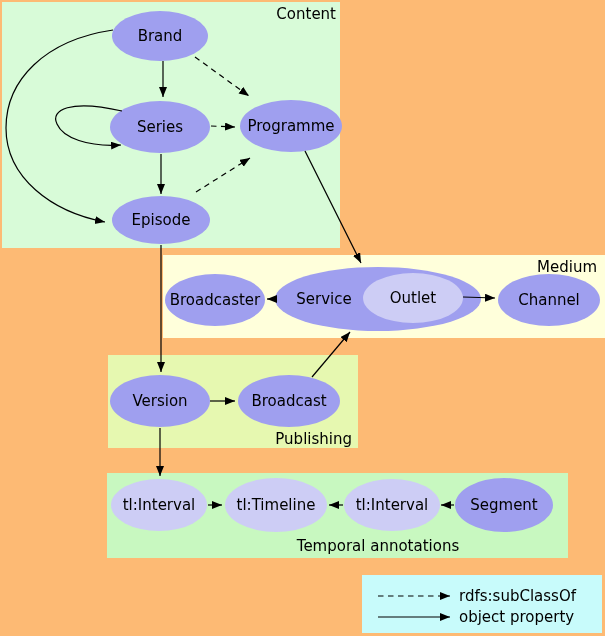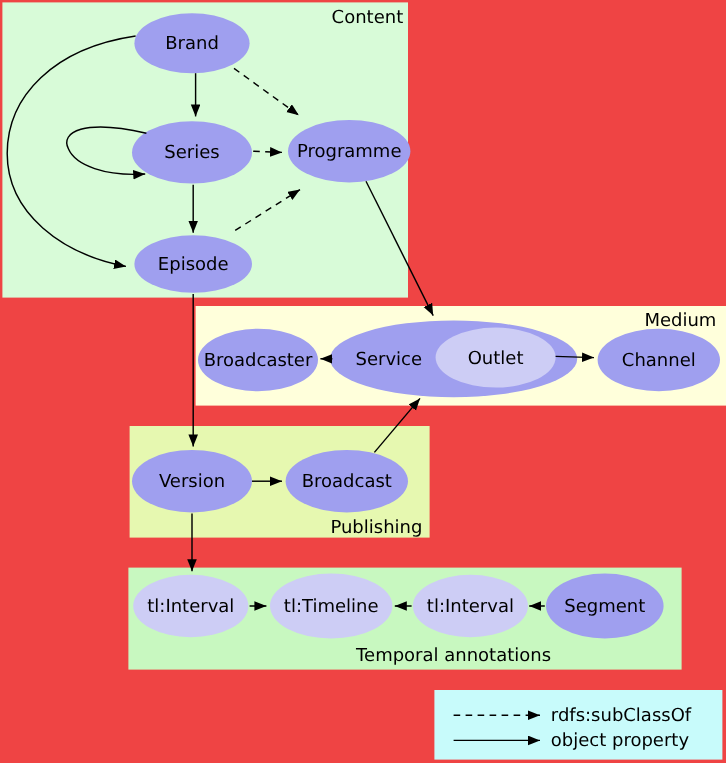--- a/index.html
+++ b/index.html
@@ -1,16 +1,16 @@
 <!DOCTYPE html>
 <html><head>
 <meta charset="utf-8">
 <style>
   html,body{margin:0;padding:0;background:#ffffff;}
-  .stage{position:relative;width:605px;height:636px;background:#ef4444;overflow:hidden;}
+  .stage{position:relative;width:605px;height:636px;background:#fdba74;overflow:hidden;}
   svg{display:block;}
   text{font-family:"DejaVu Sans", sans-serif;fill:#000000;}
   .node-label{font-size:15px;text-anchor:middle;}
   .region-label{font-size:15px;}
   .legend-label{font-size:15px;}
   .edge{stroke:#000000;stroke-width:1.2;fill:none;}
   .edge.dashed{stroke-dasharray:5.5 4.5;}
 </style>
 </head>
 <body>

